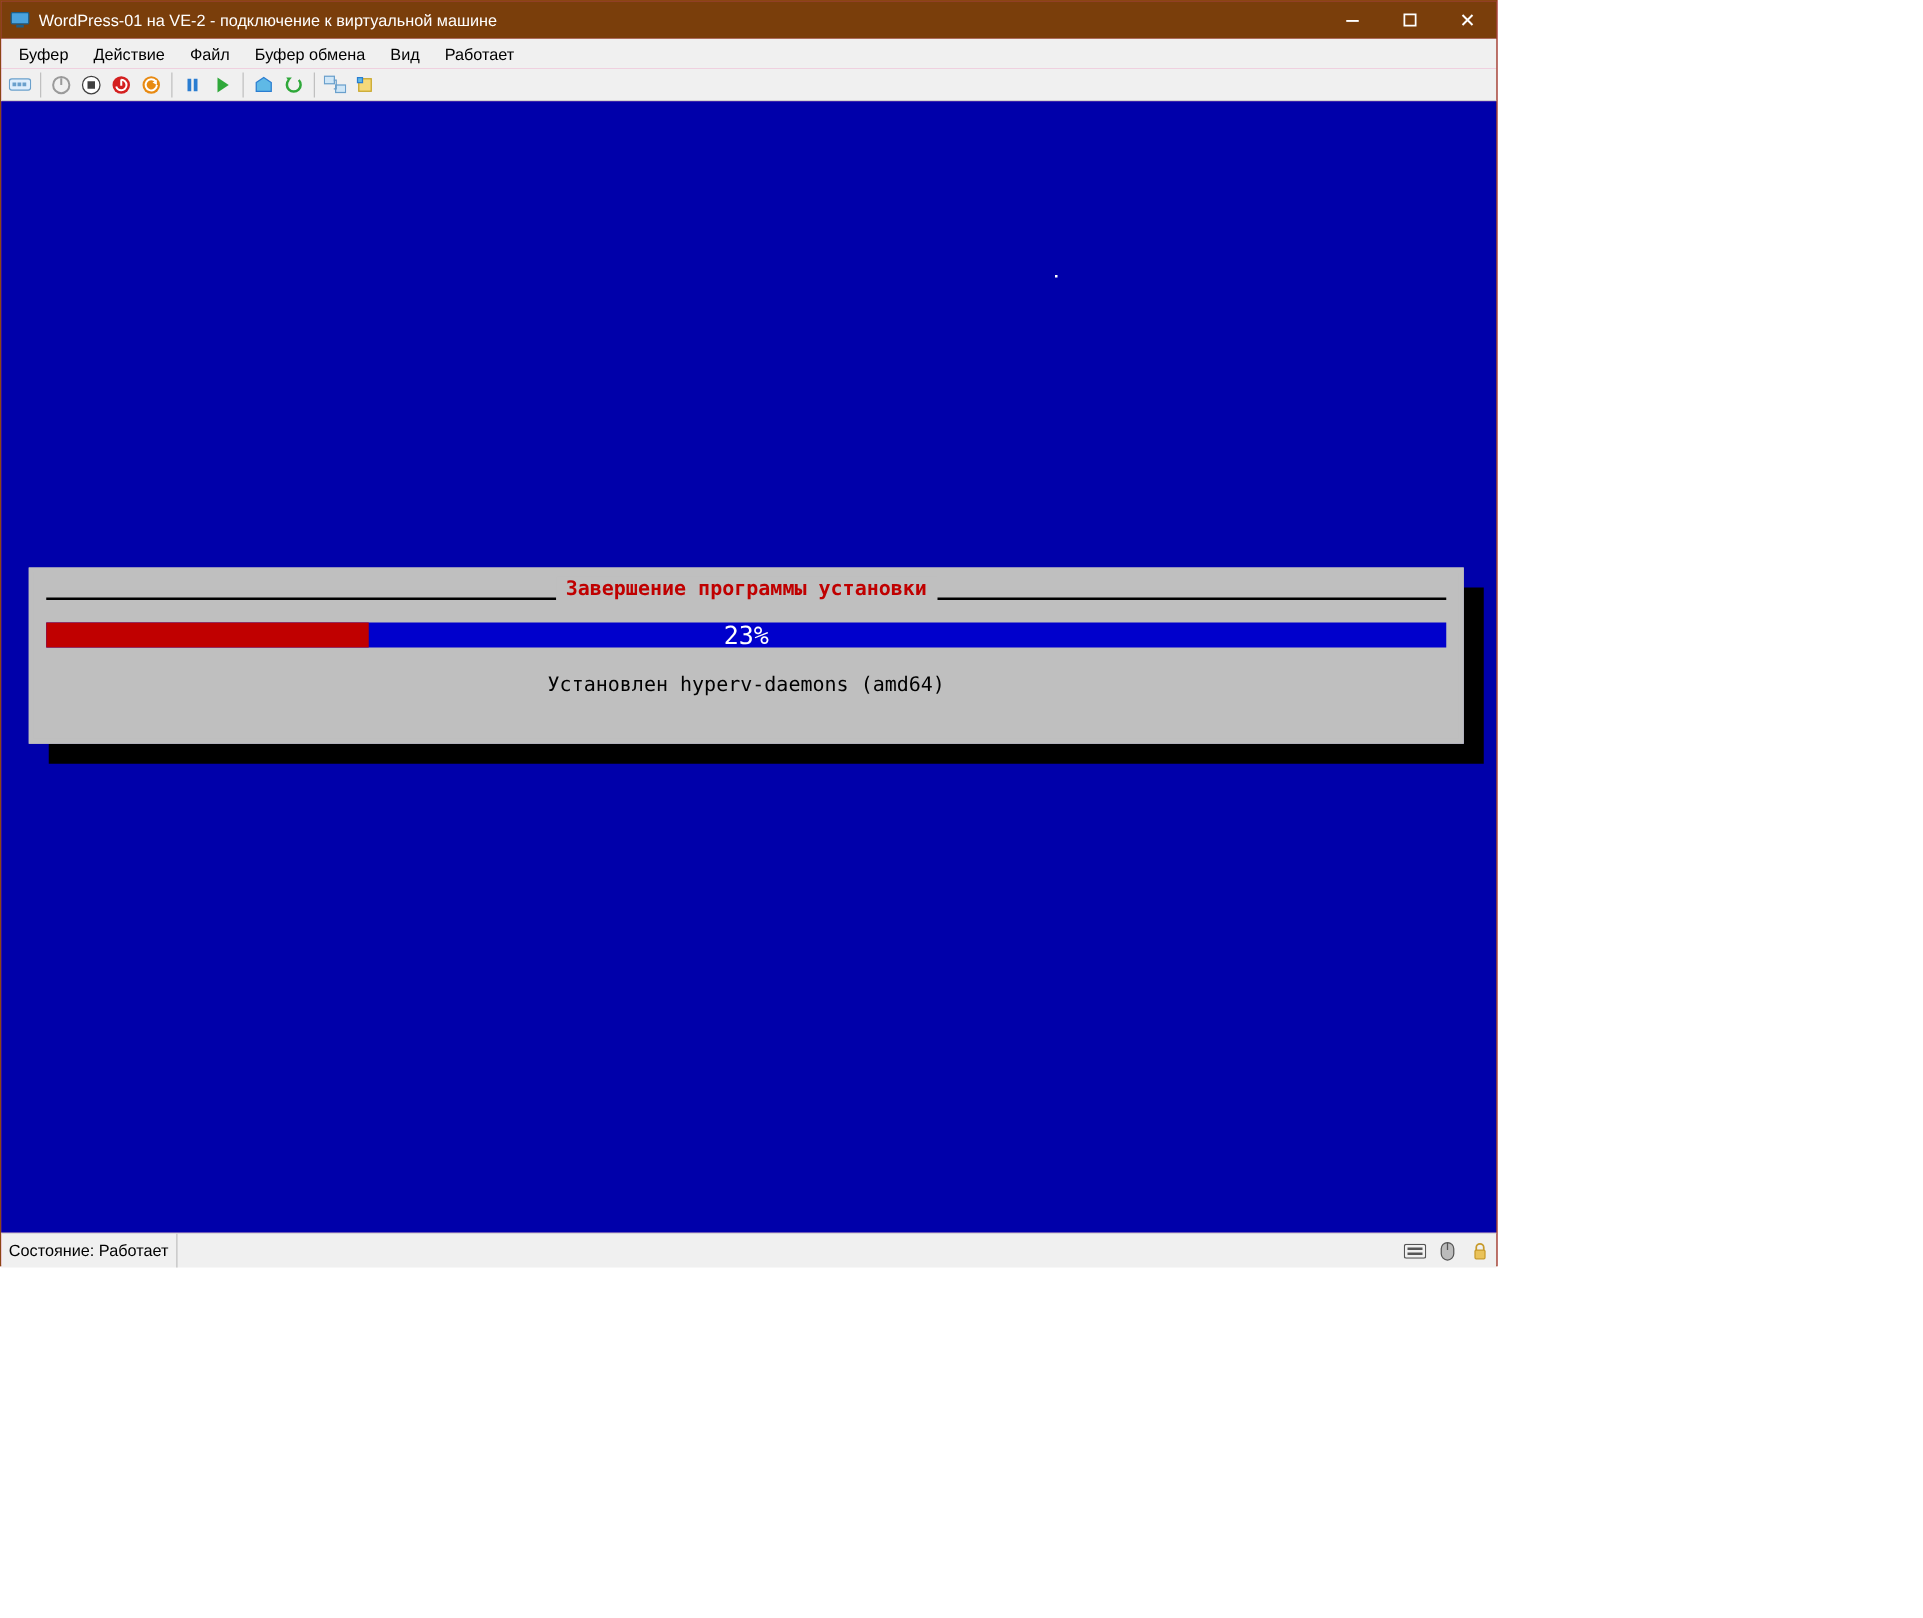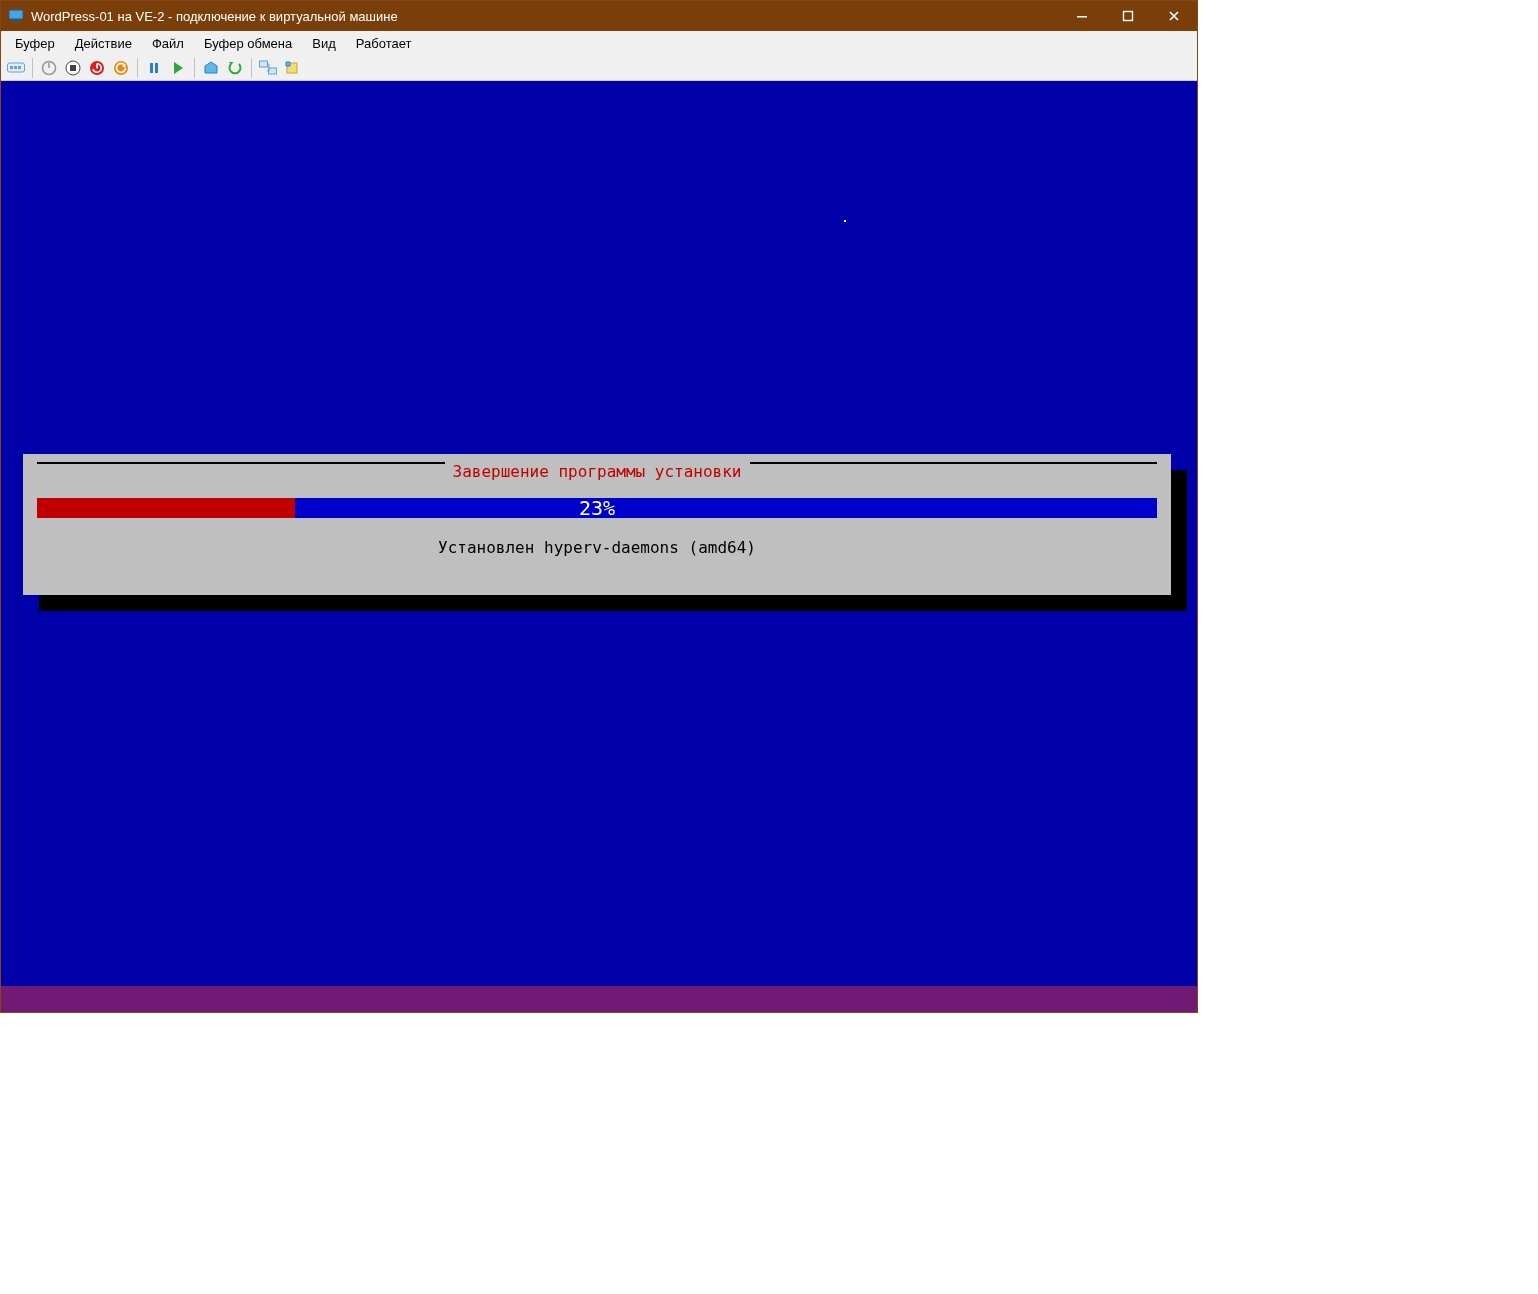--- a/index.html
+++ b/index.html
@@ -1,17 +1,17 @@
 <!DOCTYPE html>
 <html><head>
 <meta charset="utf-8">
 <style>
   * { box-sizing: border-box; margin: 0; padding: 0; }
   html, body { width: 1538px; height: 1294px; font-family: "Segoe UI", Tahoma, sans-serif; background: #fff; overflow: hidden; }
-  .shell { position: relative; width: 1198px; height: 1013px; border: 1px solid #8b4513; background: #701a75; }
+  .shell { position: relative; width: 1198px; height: 1013px; border: 1px solid #8b4513; background: #ec4899; }
 
   .titlebar { height: 30px; background: #7a3e0b; display: flex; align-items: center; color: #fff; font-size: 13px; }
   .titlebar .app-icon { width: 18px; height: 18px; margin: 0 6px 0 6px; display: flex; align-items: center; justify-content: center; }
   .titlebar .title-text { flex: 1; white-space: nowrap; overflow: hidden; }
   .titlebar .win-controls { display: flex; height: 100%; }
   .titlebar .wc { width: 46px; display: flex; align-items: center; justify-content: center; color: #fff; }
 
   .menubar { height: 24px; background: #f0f0f0; display: flex; align-items: center; padding: 0 4px; font-size: 13px; color: #000; }
   .menubar .mi { padding: 0 10px; height: 100%; display: flex; align-items: center; }
 
@@ -27,21 +27,21 @@
     left: 22px;
     top: 373px;
     width: 1148px;
     box-shadow: 16px 16px 0 #000;
   }
   .installer-box {
     background: #bfbfbf;
     border: 4px solid #bfbfbf;
     padding: 4px 10px 14px 10px;
   }
-  .inst-title-row { position: relative; height: 18px; display: flex; align-items: flex-start; }
+  .inst-title-row { position: relative; height: 18px; display: flex; align-items: flex-end; font-weight: bold; }
   .inst-hr { flex: 1; height: 2px; background: #000; }
   .inst-title {
     font-family: "DejaVu Sans Mono","Courier New",monospace;
     font-size: 16px;
     color: #c00000;
     padding: 0 8px;
     background: #bfbfbf;
     white-space: nowrap;
   }
   .progress-wrap { margin: 18px 0 10px 0; position: relative; }
@@ -196,14 +196,37 @@
           <div class="progress-bar">
             <div class="progress-fill" id="progress-fill" style="width: 23%;"></div>
           </div>
           <div class="progress-label">23%</div>
         </div>
         <div class="inst-msg">Установлен hyperv-daemons (amd64)</div>
       </div>
     </div>
   </div>
 
+  <div class="statusbar">
+    <div class="st-text">Состояние: Работает</div>
+    <div class="spacer"></div>
+    <div class="st-ico">
+      <svg width="18" height="12" viewBox="0 0 18 12">
+          <rect x="0.5" y="0.5" width="17" height="11" rx="1.5" fill="none" stroke="#555"></rect>
+          <rect x="3" y="3" width="12" height="2" fill="#555"></rect>
+          <rect x="3" y="7" width="12" height="2" fill="#555"></rect>
+        </svg>
+    </div>
+    <div class="st-ico">
+      <svg width="12" height="16" viewBox="0 0 12 16">
+          <rect x="1" y="1" width="10" height="14" rx="5" fill="#bbb" stroke="#555"></rect>
+          <line x1="6" y1="1" x2="6" y2="7" stroke="#555"></line>
+        </svg>
+    </div>
+    <div class="st-ico">
+      <svg width="12" height="14" viewBox="0 0 12 14">
+          <path d="M3 6 V4 a3 3 0 0 1 6 0 V6" fill="none" stroke="#c79a2a" stroke-width="1.4"></path>
+          <rect x="2" y="6" width="8" height="7" rx="1" fill="#e9c25a" stroke="#c79a2a"></rect>
+        </svg>
+    </div>
+  </div>
 
 </div>
 
 </body></html>

